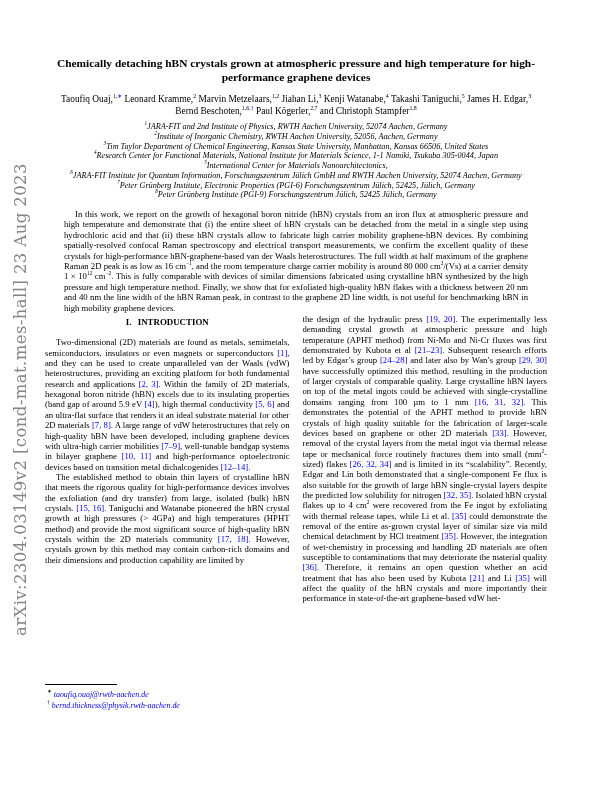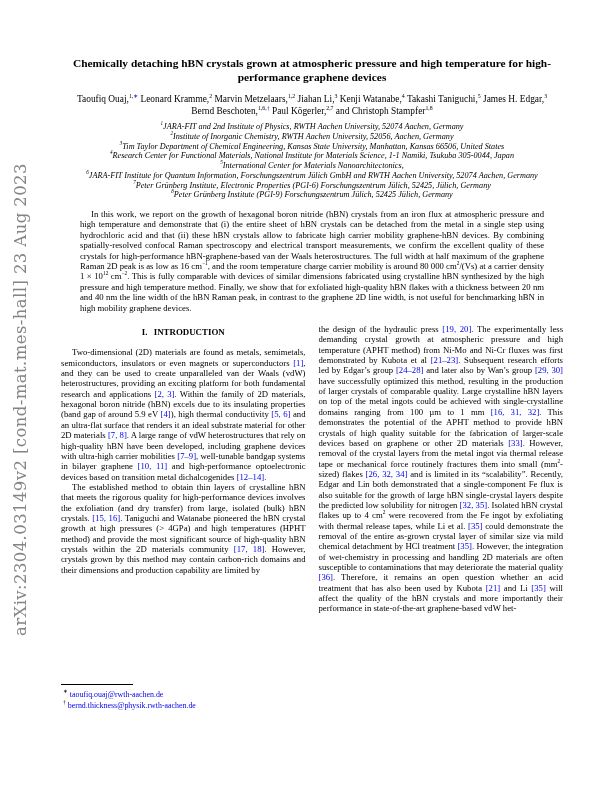--- a/index.html
+++ b/index.html
@@ -6,45 +6,45 @@
   .page{position:relative;width:612px;height:792px;background:#ffffff;margin:0 auto;
         font-family:"Liberation Serif",serif;color:#000;overflow:hidden;}
 
   
   .banner{position:absolute;top:148px;left:2px;width:36px;height:504px;}
   .banner-inner{width:100%;height:100%;display:flex;align-items:center;justify-content:center;
         writing-mode:vertical-rl;transform:rotate(180deg);white-space:nowrap;
         font-size:16.5px;letter-spacing:0.4px;color:var(--banner-gray,#858585);
         font-family:"DejaVu Serif",serif;}
 
-  .content{position:absolute;left:61px;top:0;width:502px;}
+  .content{position:absolute;left:45px;top:0;width:502px;}
 
   .title{margin:57px 6px 0;font-size:11.4px;font-weight:bold;text-align:center;line-height:13.6px;}
   .authors{margin:10px 12px 0;text-align:center;font-size:9.4px;line-height:11.6px;}
   sup{font-size:0.62em;vertical-align:super;line-height:0;}
   .authors .mark{color:var(--link-blue,#0000e8);}
 
   .affiliations{margin-top:5px;text-align:center;font-style:italic;font-size:8.2px;line-height:9.7px;}
 
   .abstract{margin:9px auto 0;width:464px;text-align:justify;font-size:8.7px;line-height:10.4px;}
   .abstract .abstract-text{text-indent:11px;}
 
-  .columns{display:flex;margin-top:11px;gap:13px;font-family:Liberation Serif, serif;}
+  .columns{display:flex;margin-top:1px;gap:13px;font-family:Liberation Serif, serif;}
   .col{width:244.5px;font-size:8.7px;line-height:10.35px;text-align:justify;}
   .section-heading{text-align:center;font-weight:bold;font-size:8.9px;margin:3px 0 10px;word-spacing:4px;}
   .para{margin:0;text-indent:11px;}
   .noindent .para{text-indent:0;}
 
   .cite{color:var(--link-blue,#0000e8);}
 
   .footnotes{position:absolute;left:0;top:684px;width:250px;font-size:7.9px;line-height:10.6px;}
   .fnrule{width:72px;border-top:1px solid #000;margin-bottom:5px;}
   .fn{padding-left:2px;}
   .fn sup{font-size:0.72em;}
-  .email{color:var(--link-blue,#0000e8);text-decoration:none;cursor:pointer;}
+  .email{color:var(--link-blue,#0000e8);text-decoration:none;cursor:pointer;font-style:italic;}
 </style>
 </head>
 <body>
 
 <div class="page">
 
   <div class="banner">
     <div class="banner-inner">arXiv:2304.03149v2  [cond-mat.mes-hall]  23 Aug 2023</div>
   </div>
 

